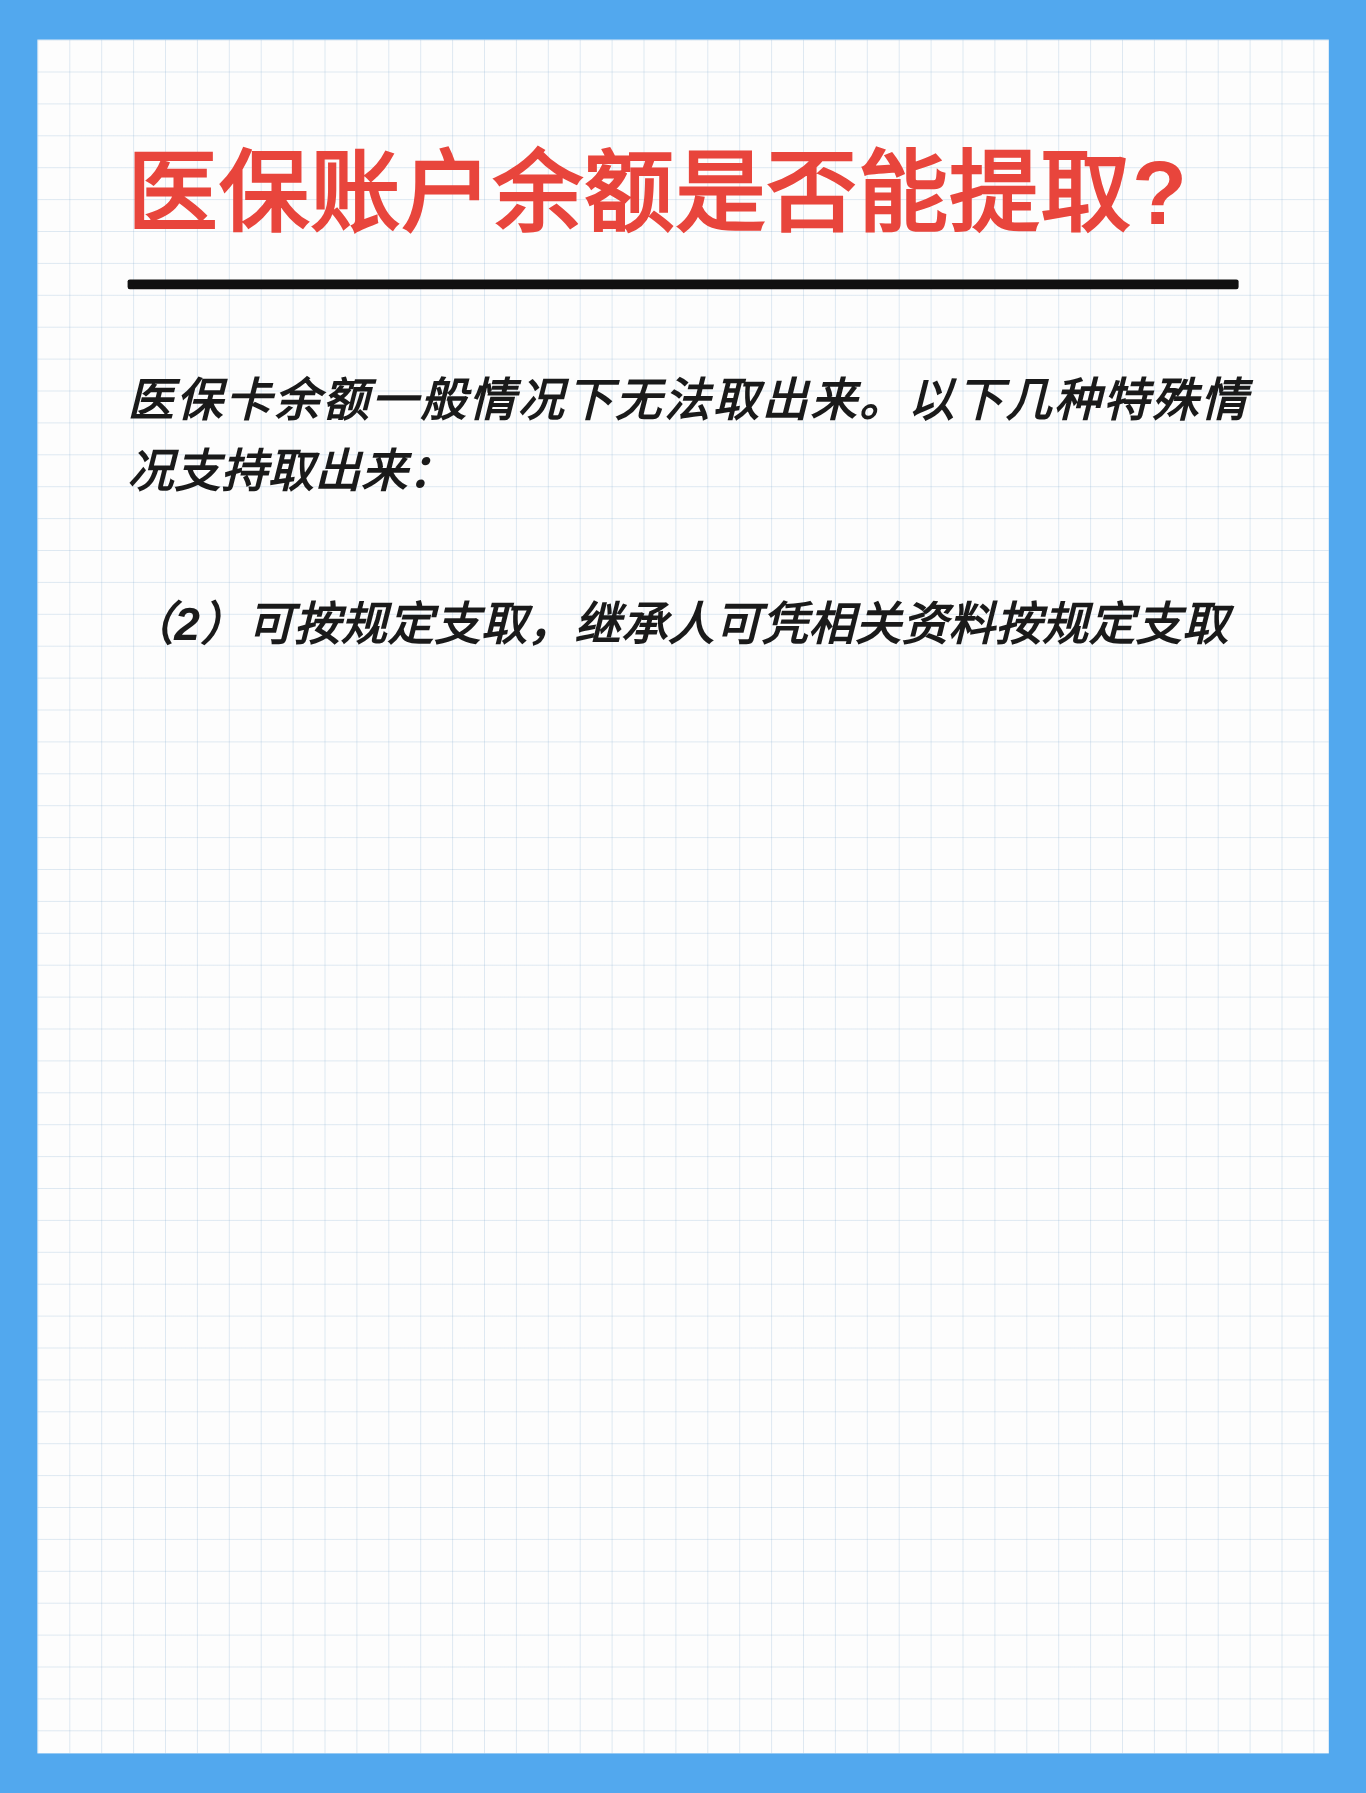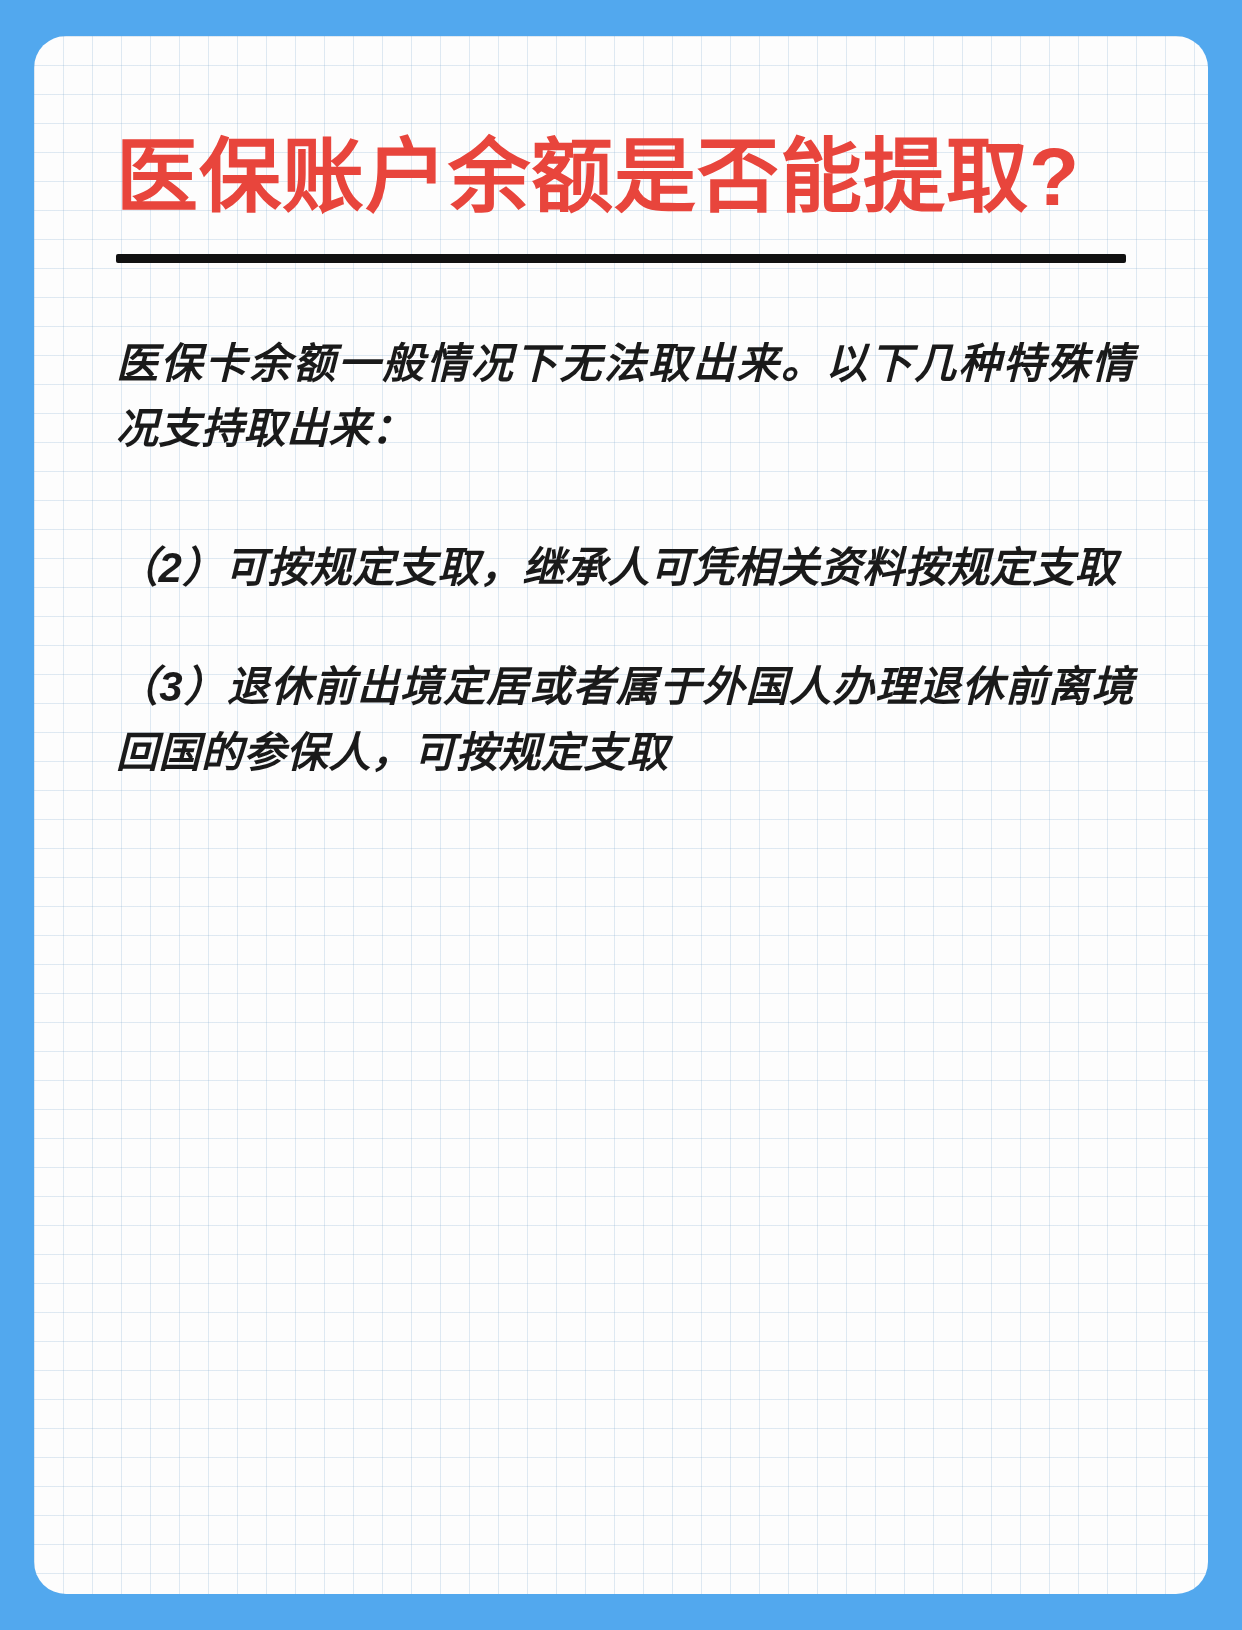--- a/index.html
+++ b/index.html
@@ -27,21 +27,20 @@
     width: 100%;
     height: 100%;
     box-sizing: border-box;
     background-color: #fdfdfd;
     background-image:
       linear-gradient(to right, rgba(150,185,215,0.30) 1px, transparent 1px),
       linear-gradient(to bottom, rgba(150,185,215,0.30) 1px, transparent 1px);
     background-size: 29px 29px;
     background-position: 0 0;
     overflow: hidden;
-    border-radius: 32px;
   }
   .sheet-inner {
     position: absolute;
     left: 0;
     top: 0;
     right: 0;
     bottom: 0;
     padding: 96px 64px 40px 64px;
     box-sizing: border-box;
   }
@@ -100,21 +99,18 @@
 
       <div class="body">
 
         <p class="para lead">医保卡余额一般情况下无法取出来。以下几种特殊情况支持取出来：</p>
 
 
         <p class="para indent">
           <span class="num">（2）</span><span class="txt">可按规定支取，继承人可凭相关资料按规定支取</span>
         </p>
 
-        <p class="para indent">
-          <span class="num">（3）</span><span class="txt">退休前出境定居或者属于外国人办理退休前离境回国的参保人，可按规定支取</span>
-        </p>
 
 
       </div>
     </div>
   </div>
 </div>
 
 </body></html>

